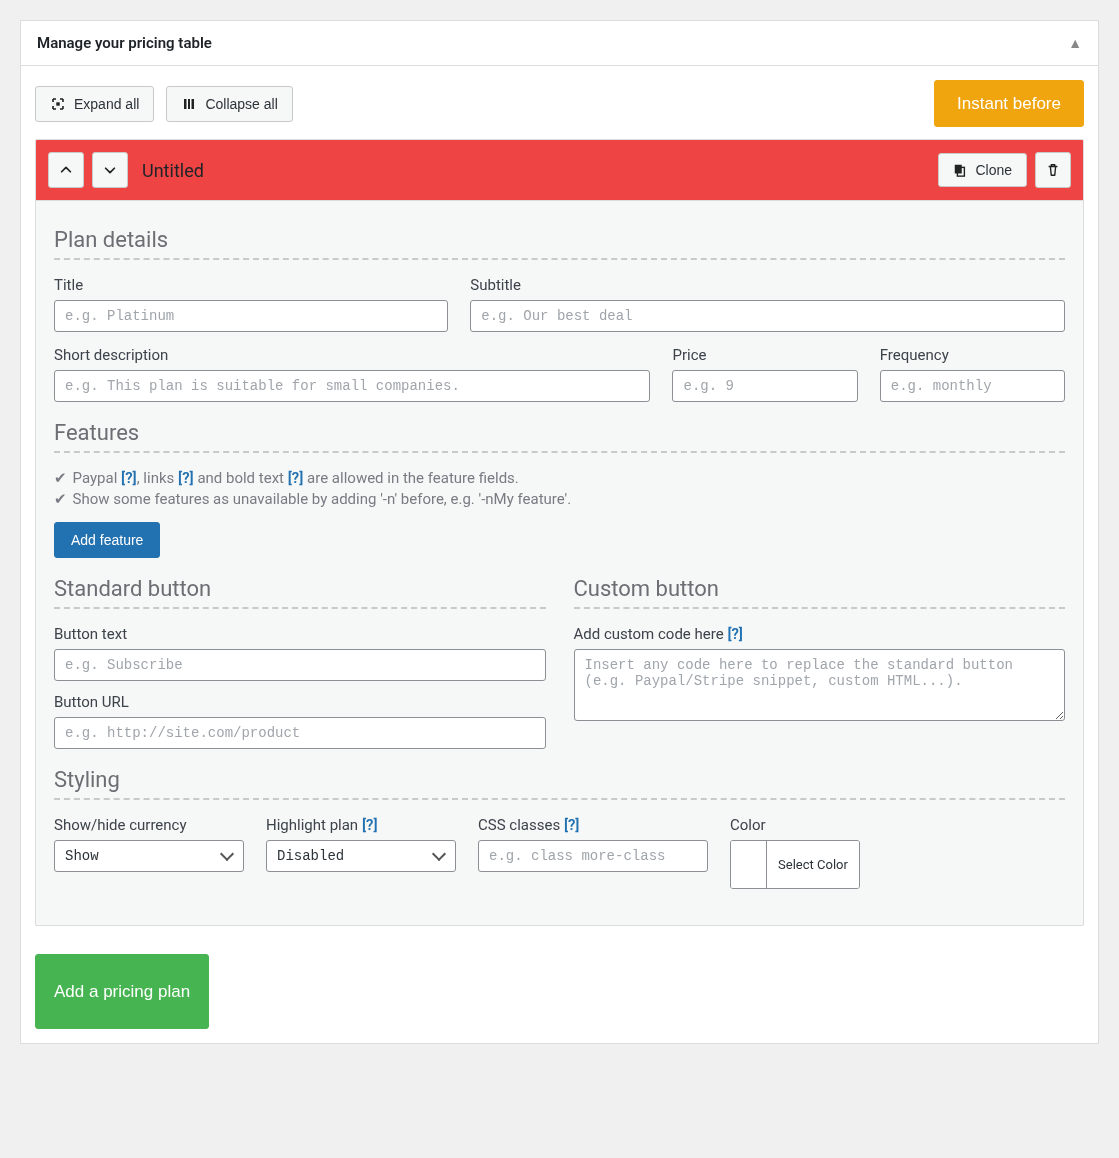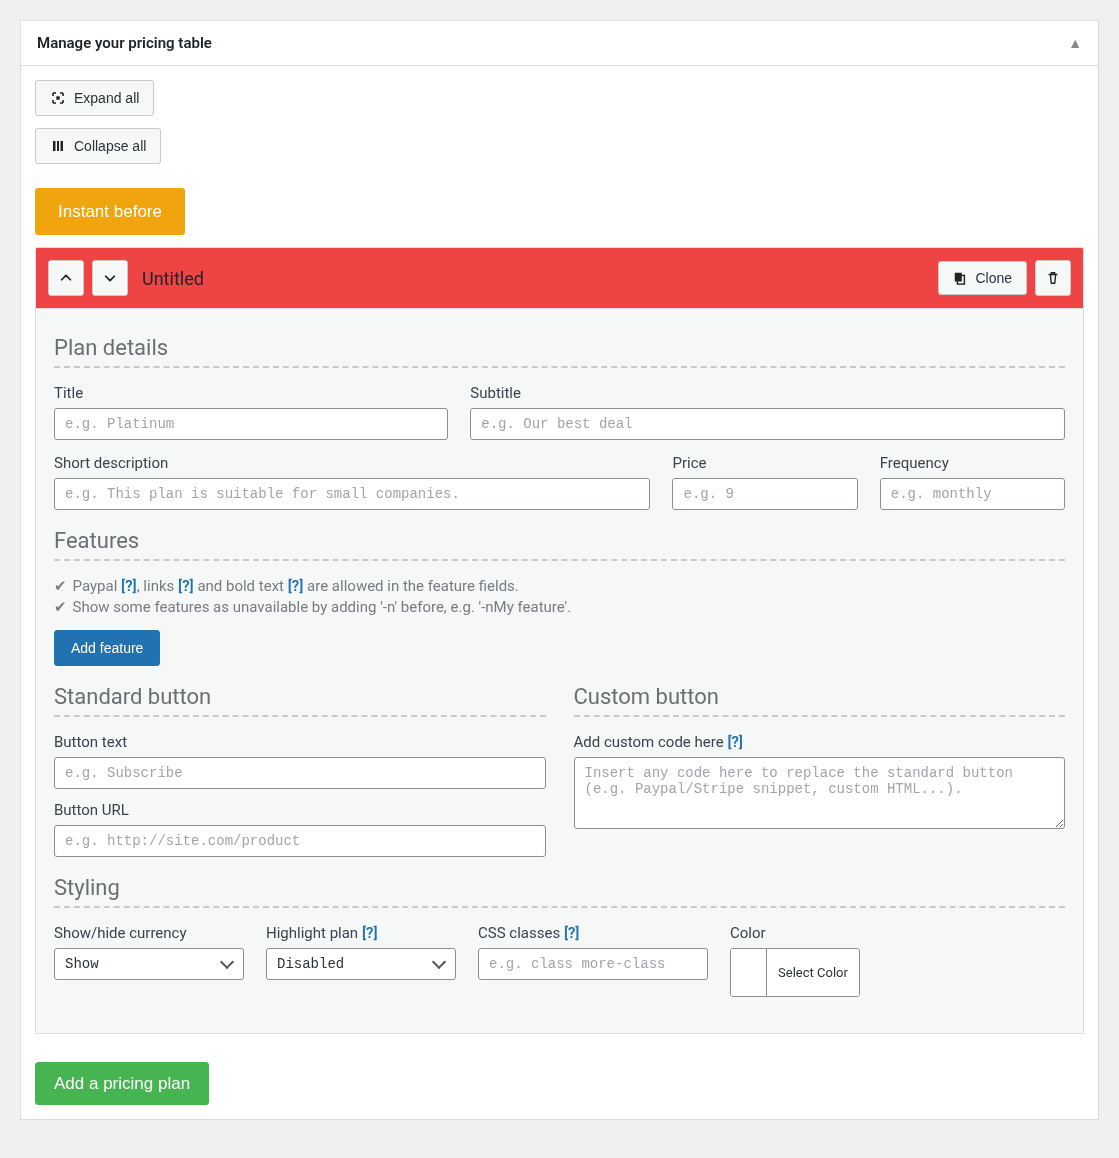--- a/index.html
+++ b/index.html
@@ -24,23 +24,22 @@
     font-weight: 600;
     font-size: 15px;
   }
   .panel-header .caret-up {
     color: #888;
     font-size: 14px;
   }
   .toolbar {
     padding: 14px 14px 12px;
     display: flex;
-    align-items: flex-start;
+    align-items: center;
     gap: 12px;
-    flex-direction: column;
   }
   .btn {
     display: inline-flex;
     align-items: center;
     gap: 8px;
     border: 1px solid #c9c9c9;
     background: #f6f7f7;
     color: #2c3338;
     border-radius: 3px;
     padding: 9px 14px;
@@ -64,21 +63,21 @@
     border-color: #f0a40d;
     color: #fff;
     font-size: 17px;
     padding: 14px 22px;
   }
   .btn.btn-success {
     background: #46b450;
     border-color: #46b450;
     color: #fff;
     font-size: 17px;
-    padding: 12px 18px;
+    padding: 28px 18px;
   }
   .spacer { flex: 1; }
 
   .plan-box {
     margin: 0 14px 14px;
     border: 1px solid #dcdcde;
     border-radius: 2px;
     background: #ef4444;
   }
   .plan-head {

